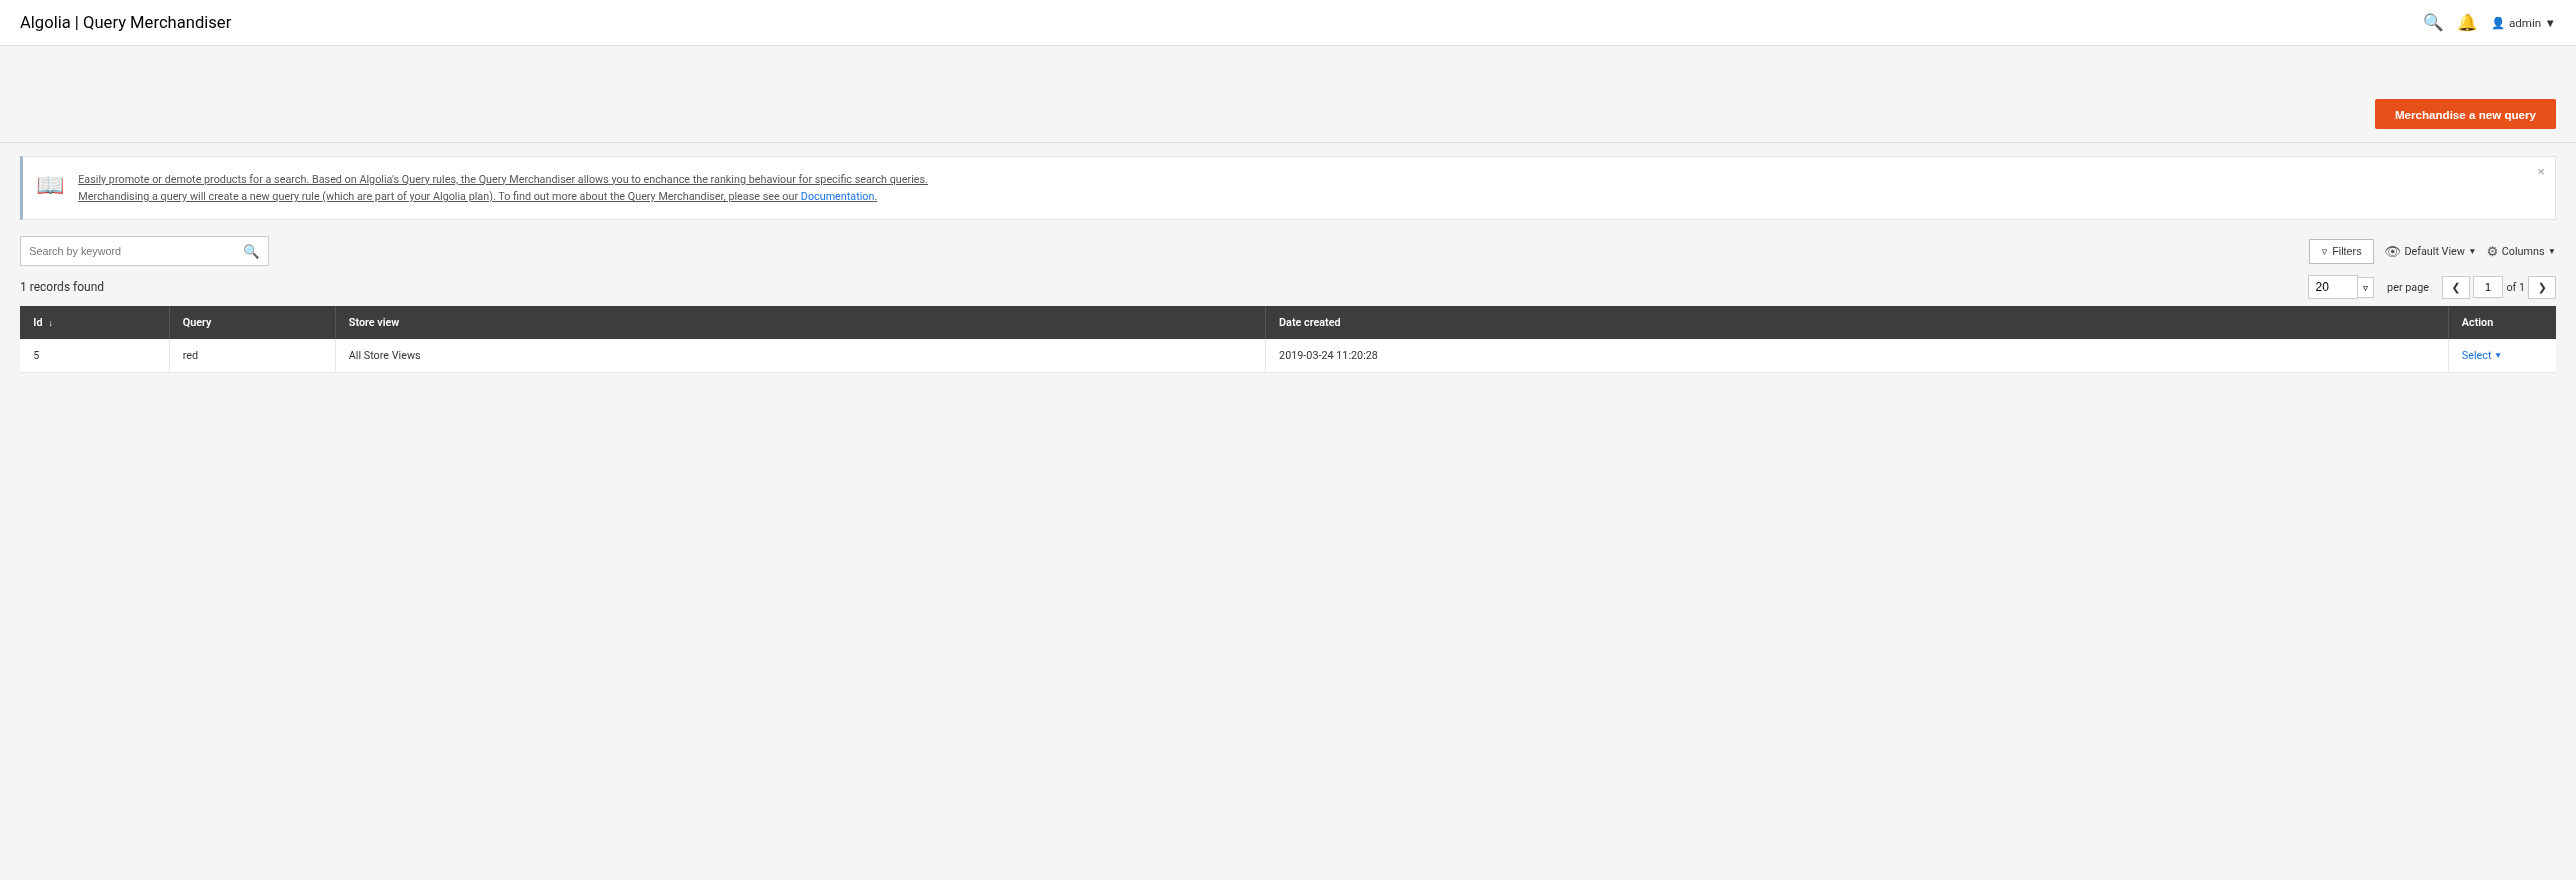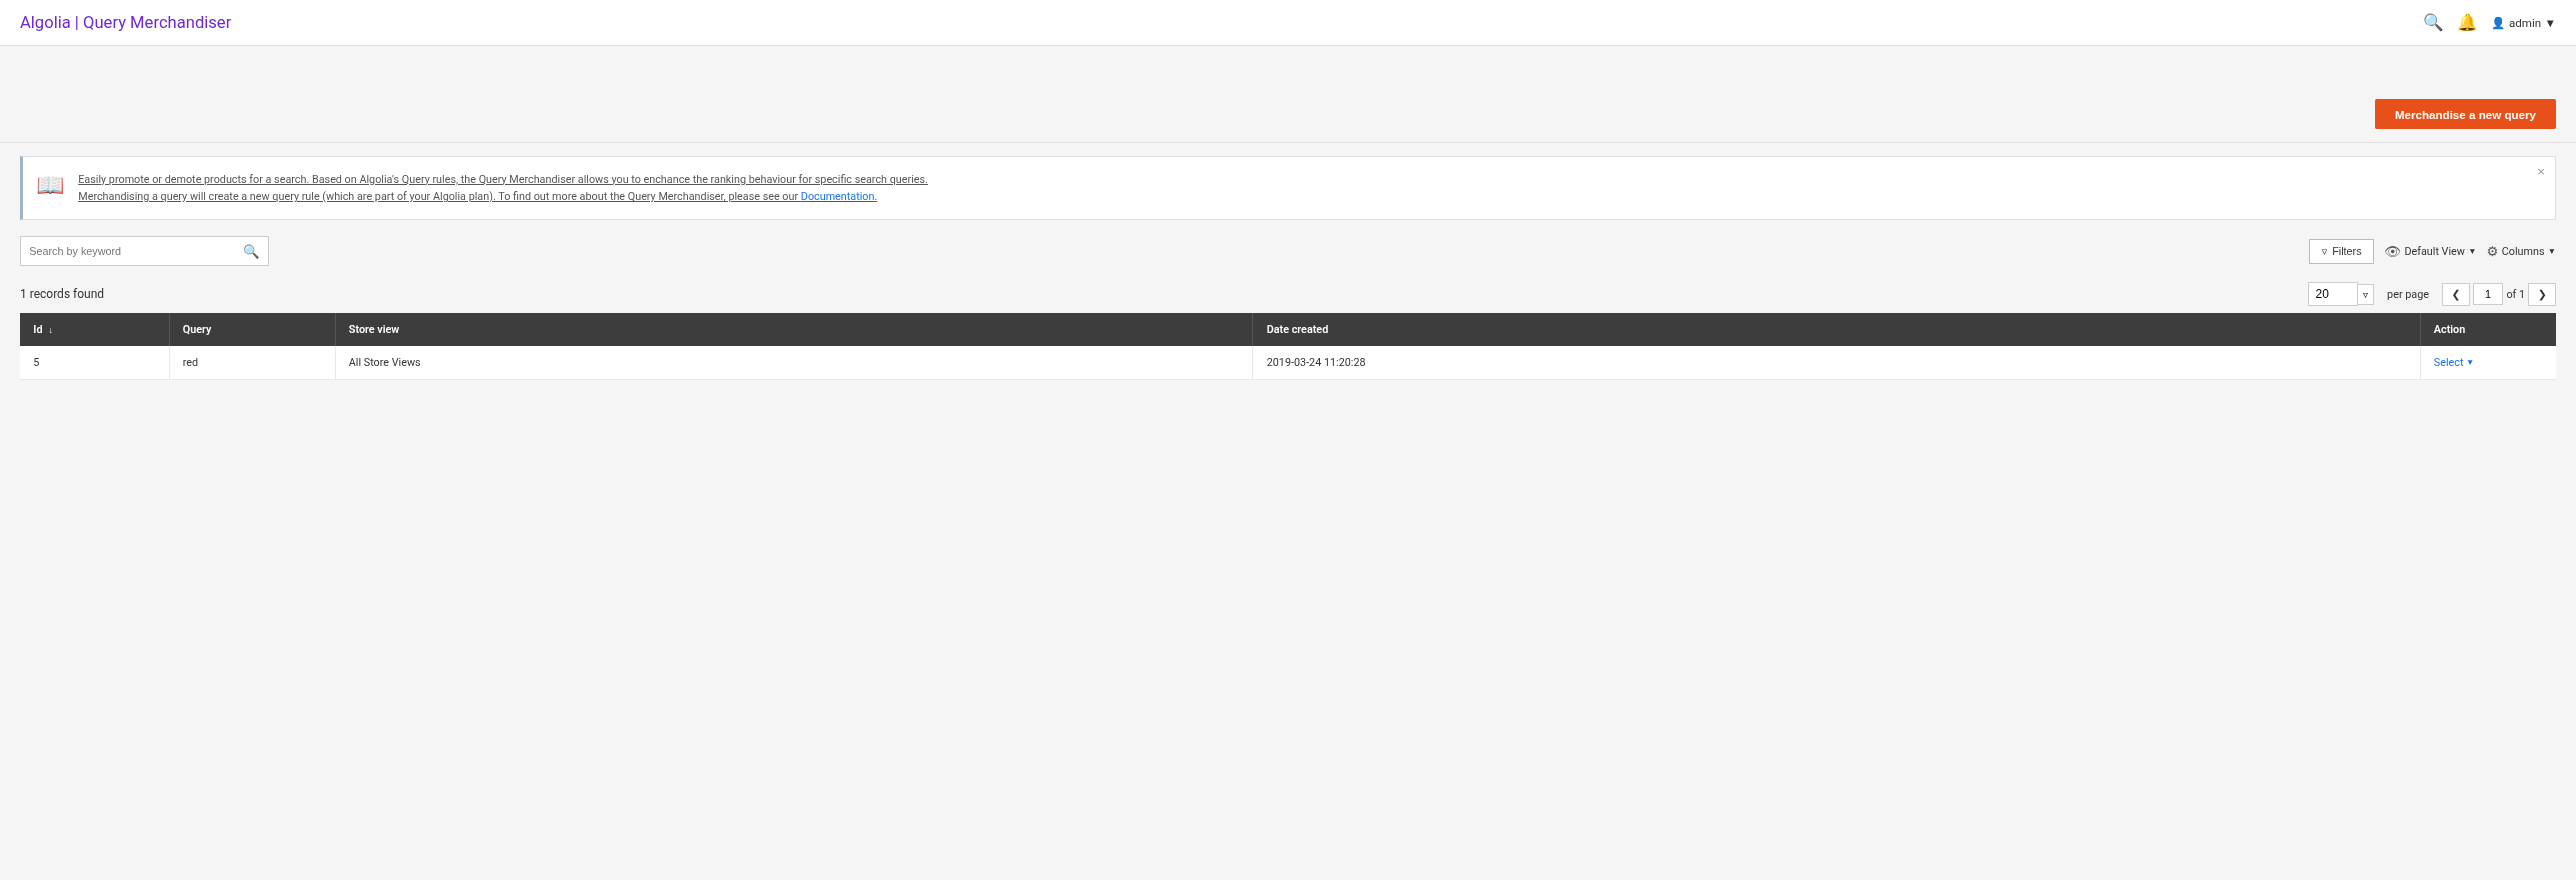--- a/index.html
+++ b/index.html
@@ -11,21 +11,21 @@
       border-bottom: 0.8px solid #ddd;
       display: flex;
       align-items: center;
       justify-content: space-between;
       padding: 0 20px;
       height: 46px;
     }
     .header-title {
       font-size: 16.6px;
       font-weight: 400;
-      color: #6d28d9;
+      color: #000000;
     }
     .header-right {
       display: flex;
       align-items: center;
       gap: 13.3px;
     }
     .header-icon {
       font-size: 16.6px;
       color: #666;
       cursor: pointer;
@@ -101,21 +101,21 @@
       font-size: 13.3px;
       background: none;
       border: none;
     }
 
     
     .search-filter-row {
       display: flex;
       align-items: center;
       justify-content: space-between;
-      margin-bottom: 16px;
+      margin-bottom: 9px;
     }
     .search-box {
       display: flex;
       align-items: center;
       border: 0.8px solid #ccc;
       background: #fff;
       width: 249px;
       height: 30px;
     }
     .search-input {
@@ -379,21 +379,21 @@
         </th>
         <th style="width:166px;">
           <span>Query</span>
         </th>
         <th>
           <span>Store view</span>
         </th>
         <th>
           <span>Date created</span>
         </th>
-        <th style="width:136px;">
+        <th style="width:108px;">
           <span>Action</span>
         </th>
       </tr>
     </thead>
     <tbody id="table-body">
     <tr>
       <td>5</td>
       <td>red</td>
       <td>All Store Views</td>
       <td>2019-03-24 11:20:28</td>

